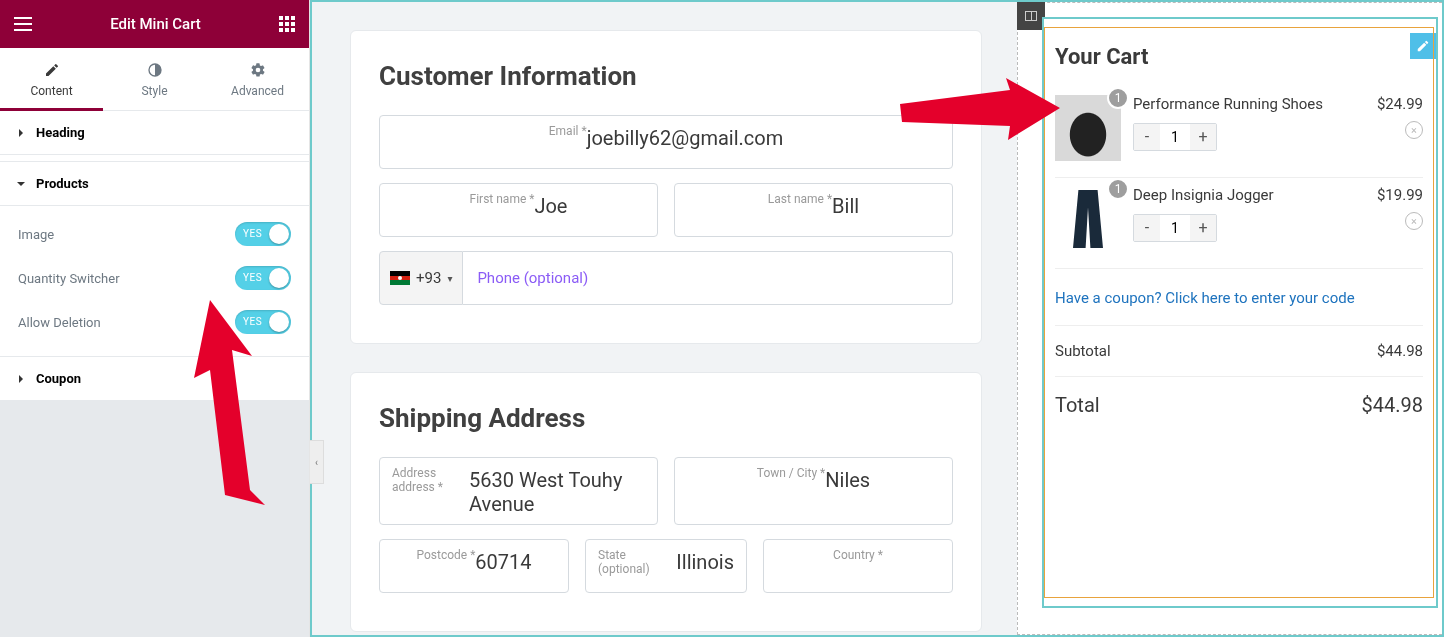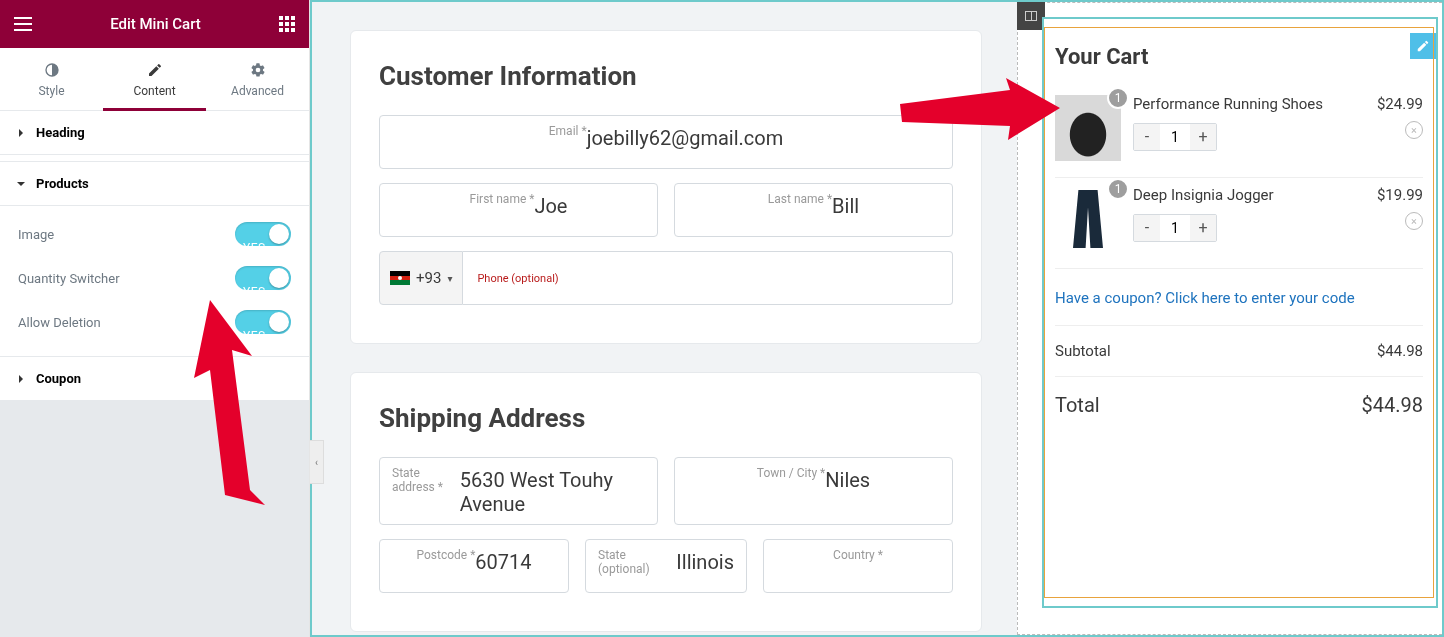--- a/index.html
+++ b/index.html
@@ -17,41 +17,41 @@
 .tab.active{color:#3a3a3a}
 .tab.active::after{content:"";position:absolute;bottom:-1px;left:0;right:0;height:3px;background:#8e0038}
 .tab svg{display:block;margin:0 auto 6px;width:16px;height:16px;fill:currentColor}
 .section-head{display:flex;align-items:center;padding:14px 16px;font-weight:700;font-size:13px;color:#000000;cursor:pointer;background:#fff;border-bottom:1px solid #e6e9ec}
 .section-head.collapsed-gap{margin-top:6px;border-top:1px solid #e6e9ec}
 .section-head .chev{width:10px;height:10px;margin-right:10px;fill:#333}
 .controls{background:#fff;padding:6px 0}
 .control-row{display:flex;align-items:center;justify-content:space-between;padding:10px 18px;font-size:13px;color:#6d7882}
 .toggle{width:56px;height:24px;border-radius:12px;background:linear-gradient(#54d0e7,#54d0e7);position:relative;cursor:pointer;box-shadow:inset 0 1px 2px rgba(0,0,0,.15)}
 .toggle::after{content:"";position:absolute;right:2px;top:2px;width:20px;height:20px;border-radius:50%;background:#fff;box-shadow:0 1px 2px rgba(0,0,0,.3)}
-.toggle .yes{position:absolute;left:8px;top:19px;font-size:12px;color:#fff;letter-spacing:.5px}
+.toggle .yes{position:absolute;left:8px;top:6px;font-size:10px;color:#fff;letter-spacing:.5px}
 .panel-fill{flex:1;background:#e6e9ec}
 .main{flex:1;position:relative;overflow:hidden}
 .canvas{border:2px solid #6ecacb;position:absolute;inset:0;background:#f1f3f5;overflow:hidden}
 .collapse-btn{position:absolute;left:310px;top:440px;width:14px;height:44px;background:#eee;border:1px solid #ddd;border-left:none;display:flex;align-items:center;justify-content:center;font-size:10px;color:#777;cursor:pointer;z-index:5}
 .form-card{background:#fff;border-radius:6px;border:1px solid #e6e9ec;margin:28px 38px 0;padding:30px 28px 24px}
 .form-card h2{font-size:26px;font-weight:700;color:#404040;margin-bottom:24px}
 .field-row{display:flex;gap:16px;margin-bottom:14px}
 .field{flex:1;border:1px solid #d5dadf;border-radius:4px;padding:8px 12px 8px;background:#fff;min-height:54px;display:flex;flex-direction:row;justify-content:center}
 .field label{font-size:12px;color:#9a9a9a}
 .field .value{font-size:20px;color:#3a3a3a;margin-top:2px}
 .field.placeholder-only{justify-content:center}
 .phone-group{display:flex;gap:0}
 .phone-prefix{border:1px solid #d5dadf;border-radius:4px 0 0 4px;background:#f4f4f4;display:flex;align-items:center;padding:0 10px;gap:6px;height:54px;cursor:pointer}
 .flag{width:20px;height:14px;background:#000;position:relative;display:inline-block}
 .flag::before{content:"";position:absolute;inset:0;background:linear-gradient(to bottom,#000 33%,#d32011 33% 66%,#007a36 66%)}
 .flag::after{content:"";position:absolute;left:50%;top:50%;width:4px;height:4px;background:#fff;border-radius:50%;transform:translate(-50%,-50%)}
 .phone-prefix .code{font-size:15px;color:#3a3a3a}
 .phone-prefix .caret{font-size:10px;color:#555}
 .phone-input{flex:1;border:1px solid #d5dadf;border-left:none;border-radius:0 4px 4px 0;display:flex;align-items:center;padding:0 14px;height:54px}
-.phone-input .ph{color:#b91c1c;font-size:11px}
+.phone-input .ph{color:#8b5cf6;font-size:15px}
 .dashed-wrap{position:absolute;right:0;top:0;bottom:0;width:425px;border-left:1px dashed #bbb;border-top:1px dashed #bbb;border-bottom:1px dashed #bbb;background:#fff}
 .widget-handle{position:absolute;left:-1px;top:-1px;width:28px;height:28px;background:#444;display:flex;align-items:center;justify-content:center;cursor:move}
 .widget-handle span{display:block;width:12px;height:10px;border:1px solid #ccc;position:relative}
 .widget-handle span::after{content:"";position:absolute;left:50%;top:-1px;bottom:-1px;width:1px;background:#ccc}
 .edit-handle{position:absolute;right:0;top:14px;width:26px;height:26px;background:#4fbfe8;display:flex;align-items:center;justify-content:center;cursor:pointer}
 .edit-handle svg{width:14px;height:14px;fill:#fff}
 .cart-inner{position:absolute;left:24px;top:14px;right:4px;bottom:26px;border:2px solid #6ecacb;background:#fff}
 .cart-selected{position:absolute;inset:8px 2px 8px 0;border:1px solid #e8a33d}
 .cart-content{padding:16px 10px 0 10px}
 .cart-content h3{font-size:22px;font-weight:700;color:#3a3a3a;margin-bottom:18px}
@@ -94,31 +94,31 @@
           <span></span>
           <span></span>
           <span></span>
           <span></span>
           <span></span>
           <span></span>
         </div>
     </div>
 
     <div class="tabs">
+      <div class="tab active">
+        <svg viewBox="0 0 24 24">
+            <path d="M3 17.25V21h3.75l11-11-3.75-3.75-11 11zM20.7 7a1 1 0 0 0 0-1.4l-2.3-2.3a1 1 0 0 0-1.4 0l-1.8 1.8 3.7 3.7L20.7 7z"></path>
+          </svg>
+        <span>Content</span>
+      </div>
       <div class="tab">
         <svg viewBox="0 0 24 24">
             <path d="M12 2a10 10 0 1 0 0 20 10 10 0 0 0 0-20zm0 18a8 8 0 0 1 0-16v16z"></path>
           </svg>
         <span>Style</span>
-      </div>
-      <div class="tab active">
-        <svg viewBox="0 0 24 24">
-            <path d="M3 17.25V21h3.75l11-11-3.75-3.75-11 11zM20.7 7a1 1 0 0 0 0-1.4l-2.3-2.3a1 1 0 0 0-1.4 0l-1.8 1.8 3.7 3.7L20.7 7z"></path>
-          </svg>
-        <span>Content</span>
       </div>
       <div class="tab">
         <svg viewBox="0 0 24 24">
             <path d="M19.4 13a7.8 7.8 0 0 0 .1-1 7.8 7.8 0 0 0-.1-1l2.1-1.6a.5.5 0 0 0 .1-.6l-2-3.5a.5.5 0 0 0-.6-.2l-2.5 1a7.6 7.6 0 0 0-1.7-1l-.4-2.6A.5.5 0 0 0 14 2h-4a.5.5 0 0 0-.5.4l-.4 2.6a7.6 7.6 0 0 0-1.7 1l-2.5-1a.5.5 0 0 0-.6.2l-2 3.5a.5.5 0 0 0 .1.6L4.5 11a7.8 7.8 0 0 0 0 2L2.4 14.6a.5.5 0 0 0-.1.6l2 3.5a.5.5 0 0 0 .6.2l2.5-1a7.6 7.6 0 0 0 1.7 1l.4 2.6a.5.5 0 0 0 .5.4h4a.5.5 0 0 0 .5-.4l.4-2.6a7.6 7.6 0 0 0 1.7-1l2.5 1a.5.5 0 0 0 .6-.2l2-3.5a.5.5 0 0 0-.1-.6L19.4 13zM12 15.5A3.5 3.5 0 1 1 15.5 12 3.5 3.5 0 0 1 12 15.5z"></path>
           </svg>
         <span>Advanced</span>
       </div>
     </div>
 
     <div class="section-head">
@@ -199,21 +199,21 @@
               <span class="ph">Phone (optional)</span>
             </div>
           </div>
         </div>
       </div>
 
       <div class="form-card" style="margin-right:460px">
         <h2>Shipping Address</h2>
         <div class="field-row">
           <div class="field">
-            <label>State address *</label>
+            <label>Address address *</label>
             <div class="value">5630 West Touhy Avenue</div>
           </div>
           <div class="field">
             <label>Town / City *</label>
             <div class="value">Niles</div>
           </div>
         </div>
         <div class="field-row">
           <div class="field" style="flex:0 0 190px">
             <label>Postcode *</label>

